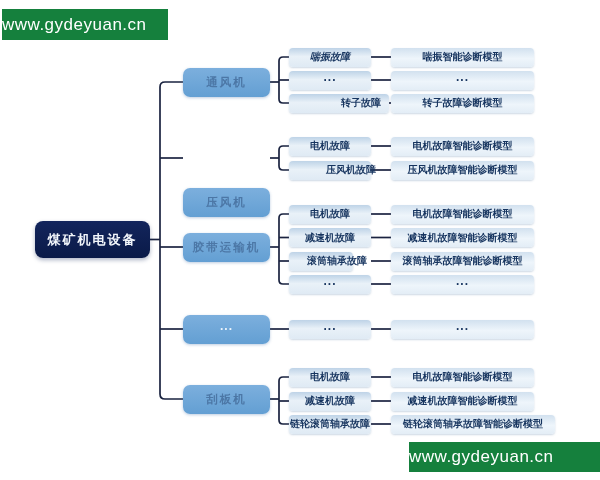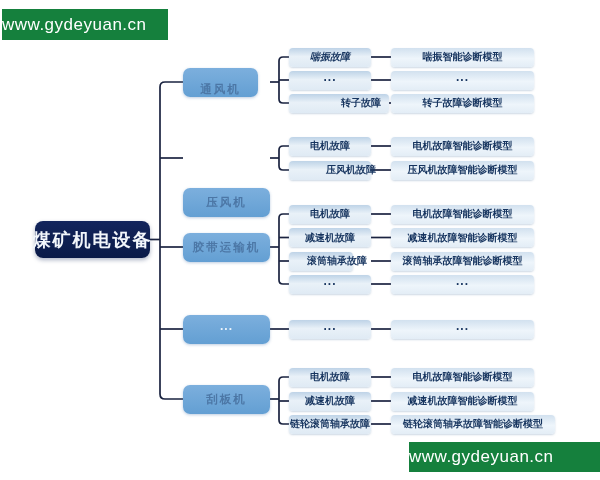--- a/index.html
+++ b/index.html
@@ -7,21 +7,21 @@
     width:600px;height:480px;position:relative;overflow:hidden;
     background:#ffffff;
     font-family:"Liberation Sans","DejaVu Sans",sans-serif;
   }
   #stage{position:absolute;left:0;top:0;width:600px;height:480px;}
   #wires{position:absolute;left:0;top:0;z-index:1;}
   .box{position:absolute;z-index:2;display:flex;align-items:center;justify-content:center;
        box-sizing:border-box;white-space:nowrap;}
   .root-box{
     background:linear-gradient(180deg,#13255c,#0a1a48);
-    border-radius:8px;color:#f2f6fb;font-size:18px;font-weight:bold;letter-spacing:2px;
+    border-radius:8px;color:#f2f6fb;font-size:13px;font-weight:bold;letter-spacing:2px;
     box-shadow:0 2px 4px rgba(20,40,90,.35);
   }
   .branch-box{
     background:linear-gradient(180deg,#7cafdd,#639fd3);
     border-radius:7px;color:#4c77a6;font-size:11.5px;font-weight:bold;letter-spacing:2px;
     box-shadow:0 1px 3px rgba(90,130,180,.4);
   }
   .leaf-box{
     background:linear-gradient(180deg,#bed3e7 0%,#e9f1f8 45%,#dfeaf4 100%);
     border-radius:4px;color:#16345f;font-size:10px;font-weight:bold;
@@ -78,21 +78,21 @@
 
   <div class="watermark" style="left:2px;top:9px;width:166px;height:31px;">
     <span>www.gydeyuan.cn</span>
   </div>
 
   <div class="box root-box" id="root-node" style="left:35px;top:221px;width:115px;height:37px;">
     <span>煤矿机电设备</span>
   </div>
 
   <div id="nodes">
-      <div class="box branch-box" style="left: 183px; top: 67.5px; width: 75px; height: 29px; align-items: flex-end;">
+      <div class="box branch-box" style="left: 183px; top: 67.5px; width: 87px; height: 29px;">
         <span>通风机</span>
       </div>
       <div class="box leaf-box" style="left: 289px; top: 47.5px; width: 82px; height: 19px; font-style: italic;">
         <span>喘振故障</span>
       </div>
       <div class="box leaf-box model-box" style="left: 391px; top: 47.5px; width: 143px; height: 19px;">
         <span>喘振智能诊断模型</span>
       </div>
       <div class="box leaf-box" style="left: 289px; top: 70.5px; width: 82px; height: 19px;">
         <span class="dots-text">...</span>

